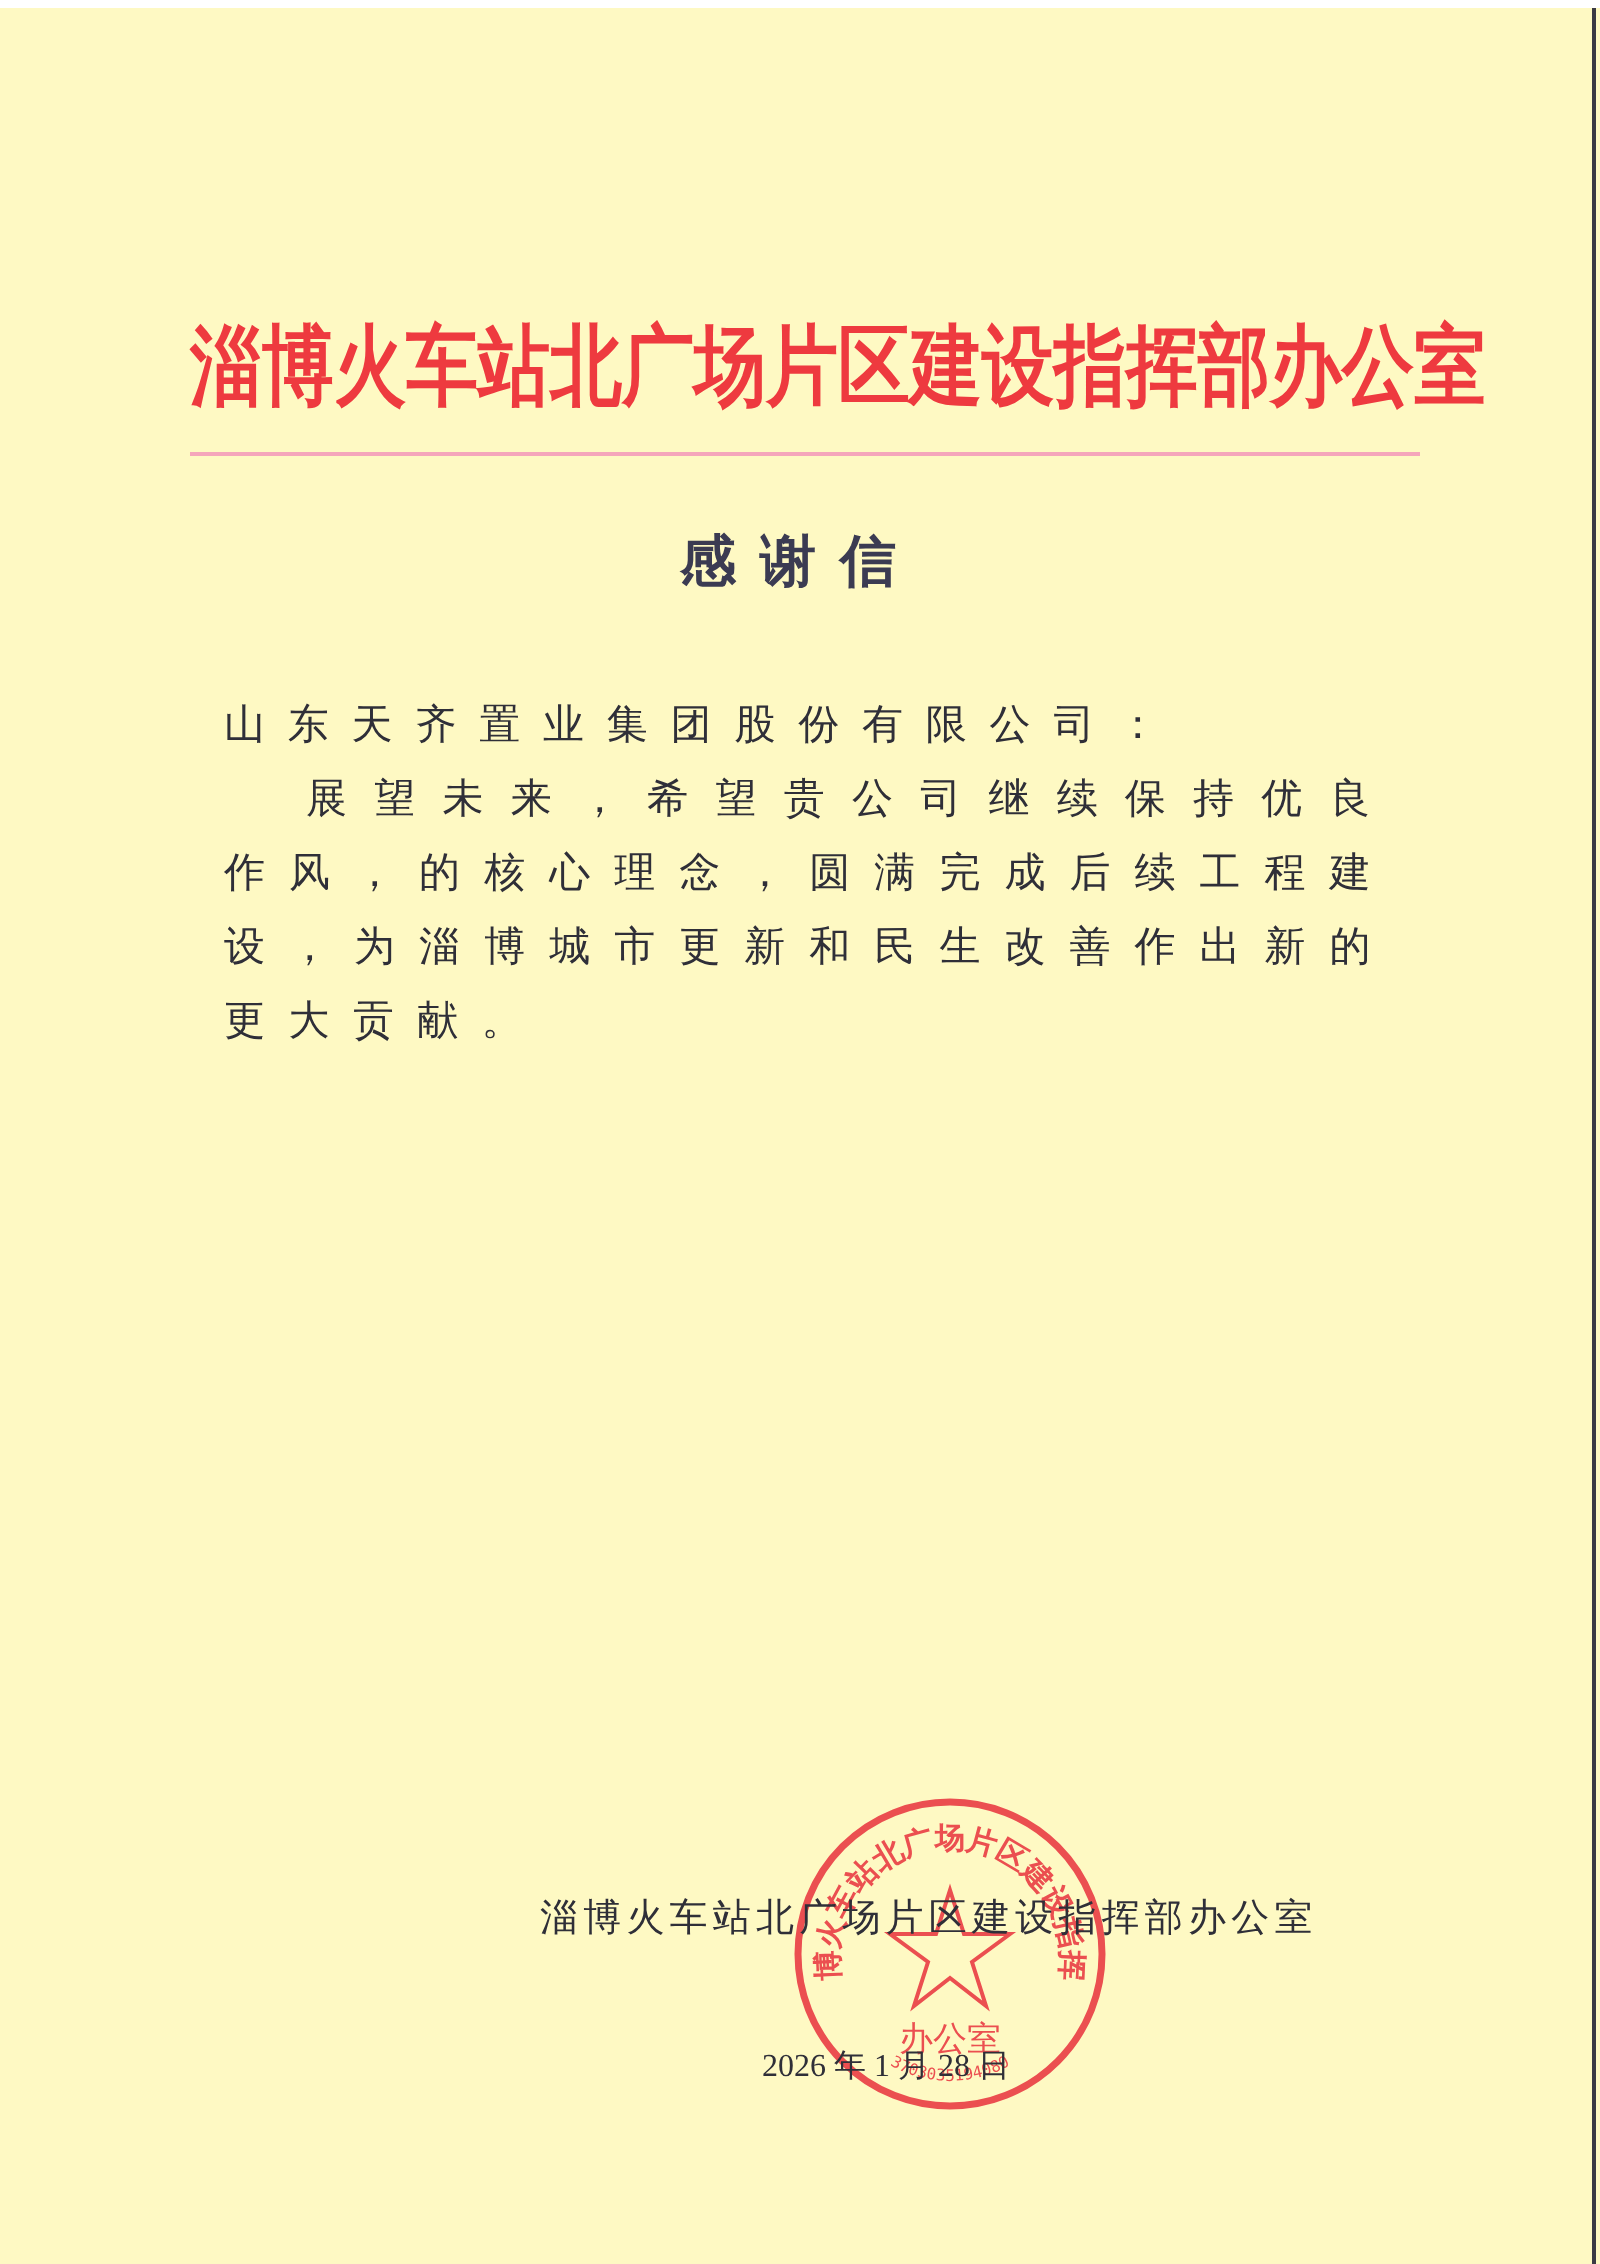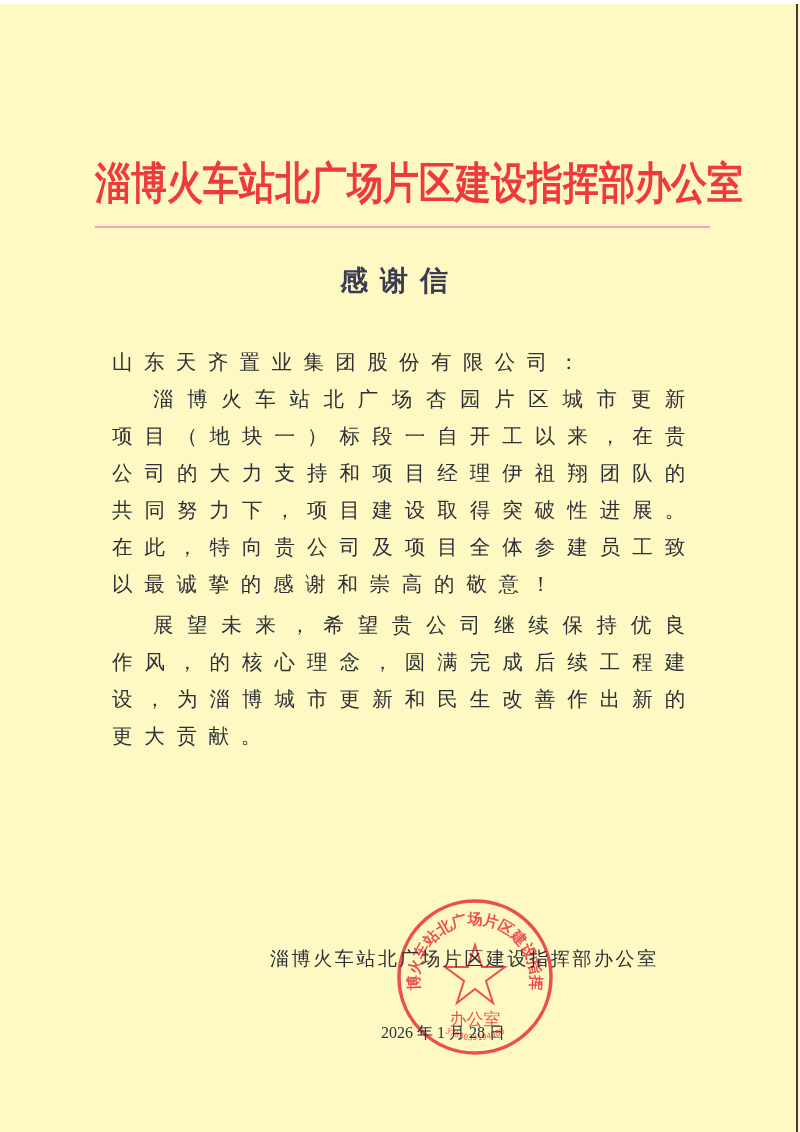--- a/index.html
+++ b/index.html
@@ -60,21 +60,21 @@
       font-weight: bold;
       font-size: 28px;
       letter-spacing: 12px;
       color: #3b3b52;
     }
     .body-text {
       position: absolute;
       left: 112px;
       top: 340px;
       width: 585px;
-      font-family: Liberation Serif, serif;
+      font-family: Liberation Sans, sans-serif;
       font-size: 20.5px;
       line-height: 37px;
       letter-spacing: 11.7px;
       color: #2f2f38;
       text-align: justify;
     }
     .body-text p {
       margin: 0;
     }
     .salutation {
@@ -126,21 +126,20 @@
 
   <div class="scan-edge"></div>
 
   <div class="letterhead">淄博火车站北广场片区建设指挥部办公室</div>
   <div class="red-rule"></div>
 
   <div class="doc-title">感谢信</div>
 
   <div class="body-text">
     <p class="salutation">山东天齐置业集团股份有限公司：</p>
-    <p class="para">淄博火车站北广场杏园片区城市更新项目（地块一）标段一自开工以来，在贵公司的大力支持和项目经理伊祖翔团队的共同努力下，项目建设取得突破性进展。在此，特向贵公司及项目全体参建员工致以最诚挚的感谢和崇高的敬意！</p>
     <p class="para">展望未来，希望贵公司继续保持优良作风，的核心理念，圆满完成后续工程建设，为淄博城市更新和民生改善作出新的更大贡献。</p>
   </div>
 
   <div class="seal">
     <svg width="160" height="160" viewBox="0 0 160 160">
       <defs>
         <path id="sealArc" d="M 26 98 A 56 56 0 1 1 134 98"></path>
         <path id="sealCodeArc" d="M 30 118 A 62 62 0 0 0 130 118"></path>
       </defs>
       <circle cx="80" cy="80" r="76" fill="none" stroke="#e8323c" stroke-width="3.5"></circle>

